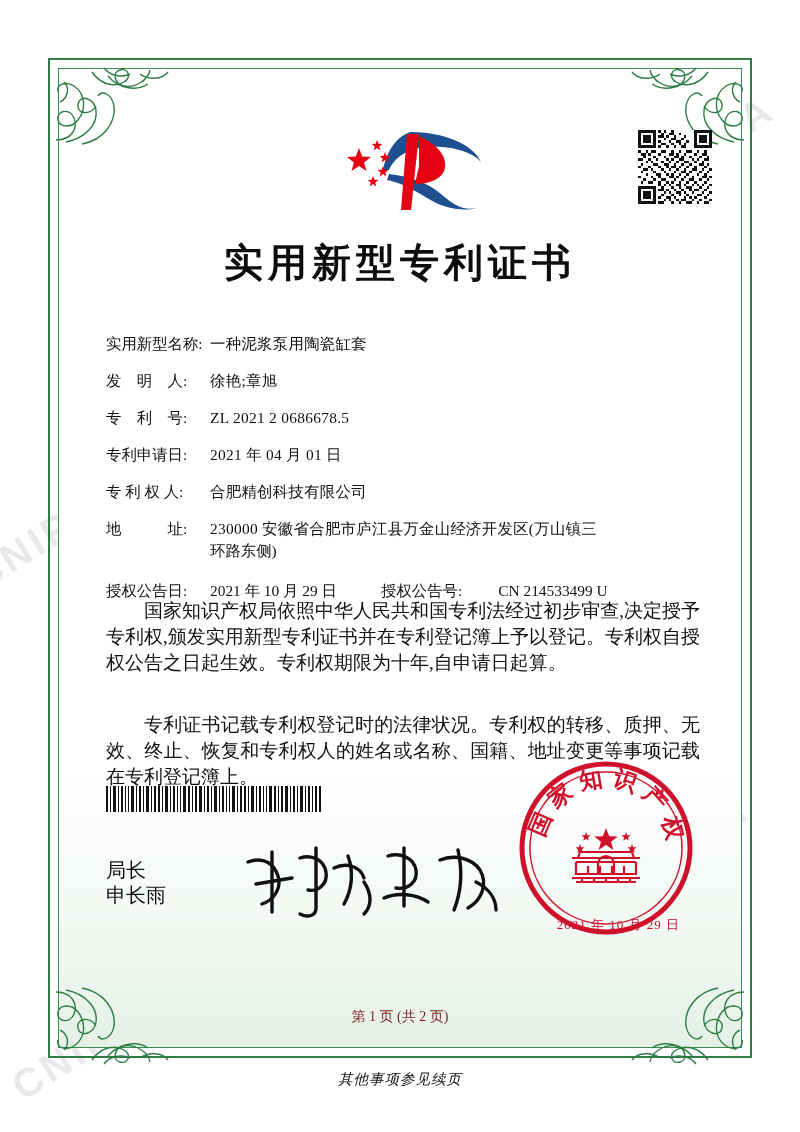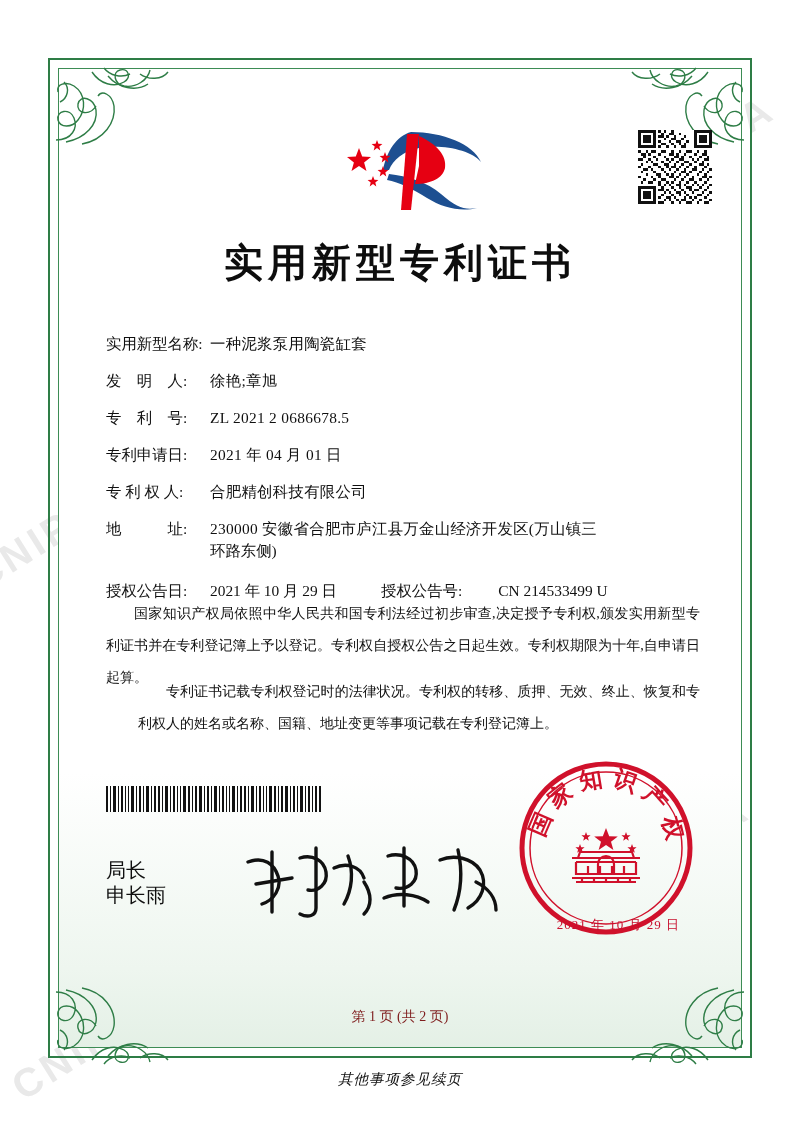--- a/index.html
+++ b/index.html
@@ -152,28 +152,28 @@
     align-items: flex-start;
     margin-bottom: 20px;
   }
   .inline-lbl { white-space: nowrap; }
   .inline-val { margin-right: 44px; }
 
   .para {
     position: absolute;
     left: 48px;
     right: 42px;
-    font-size: 14px;
-    line-height: 32px;
+    font-size: 19px;
+    line-height: 26px;
     text-align: justify;
     text-indent: 2em;
     color: #111;
   }
   .para1 { top: 530px; }
-  .para2 { top: 608px; margin-left: 32px; }
+  .para2 { top: 644px; }
 
   .barcode {
     position: absolute;
     left: 48px;
     top: 718px;
     height: 26px;
     width: 215px;
   }
   .seal {
     position: absolute;

